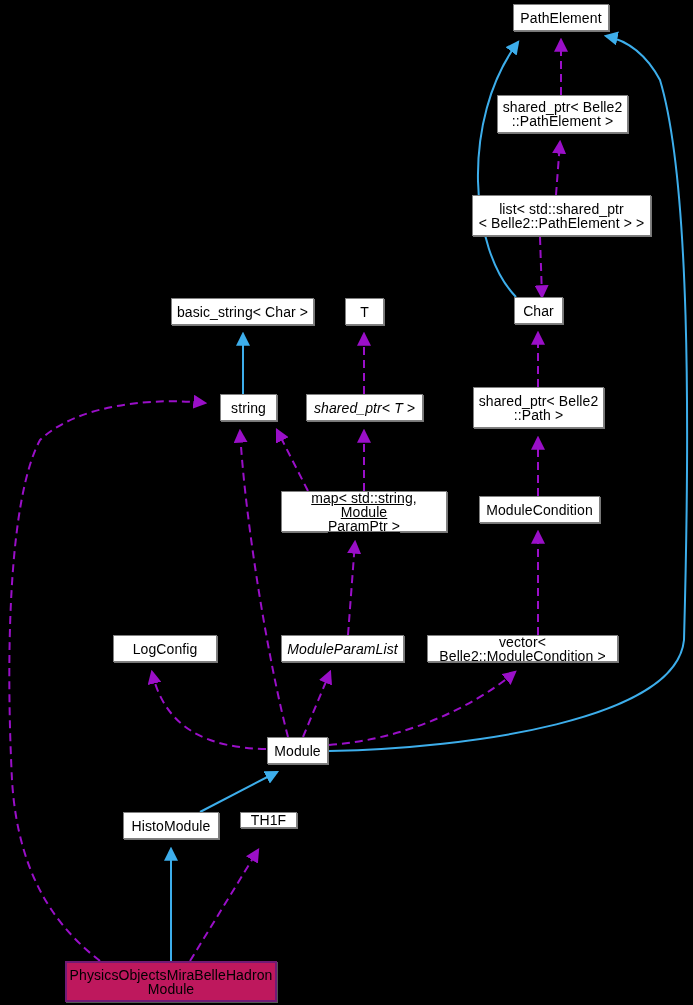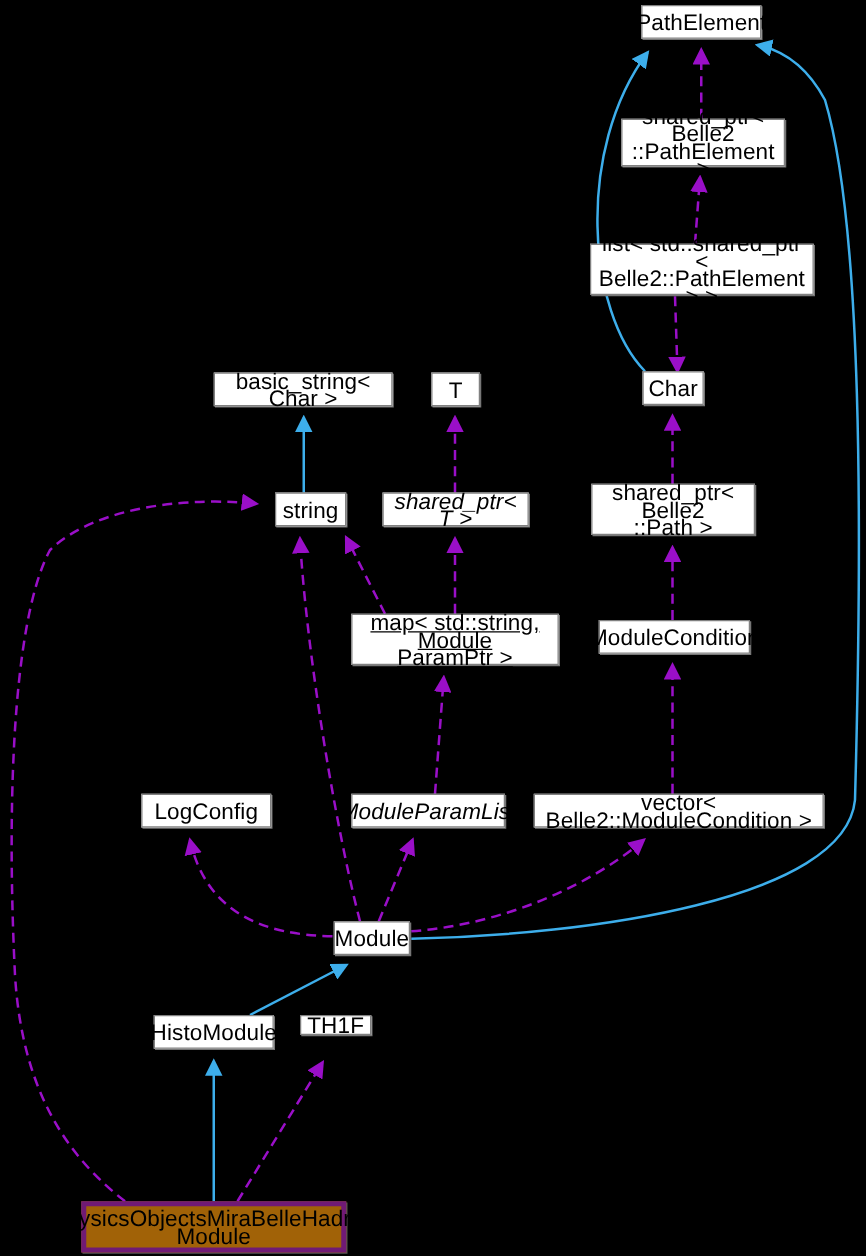--- a/index.html
+++ b/index.html
@@ -28,29 +28,29 @@
     position: absolute;
     box-sizing: border-box;
     display: flex;
     align-items: center;
     justify-content: center;
     text-align: center;
     background: #ffffff;
     border: 1px solid #808080;
     box-shadow: 1px 1px 0 0 #777777;
     color: #000000;
-    font-size: 18px;
+    font-size: 14px;
     line-height: 14px;
     letter-spacing: 0.1px;
     white-space: pre-line;
     padding: 0 4px;
   }
   .node.current {
-    background: #a16207;
-    border: 4px solid #701a75;
+    background: #be185d;
+    border: 2px solid #701a75;
     box-shadow: 1px 1px 0 0 #555555;
   }
 </style>
 </head>
 <body>
 
 <div id="diagram">
 
   <svg id="edges" viewBox="0 0 693 1005" width="693" height="1005" xmlns="http://www.w3.org/2000/svg">
     <defs>
@@ -118,20 +118,20 @@
   <div class="node" style="left: 514px; top: 297px; width: 49px; height: 27px;">Char</div>
   <div class="node" style="left: 220px; top: 394px; width: 57px; height: 27px;">string</div>
   <div class="node" style="left: 306px; top: 394px; width: 117px; height: 27px; font-style: italic;">shared_ptr&lt; T &gt;</div>
   <div class="node" style="left: 473px; top: 387px; width: 131px; height: 41px;">shared_ptr&lt; Belle2
 ::Path &gt;</div>
   <div class="node" style="left: 281px; top: 491px; width: 166px; height: 41px; text-decoration: underline;">map&lt; std::string, Module
 ParamPtr &gt;</div>
   <div class="node" style="left: 479px; top: 496px; width: 121px; height: 27px;">ModuleCondition</div>
   <div class="node" style="left: 113px; top: 635px; width: 104px; height: 27px;">LogConfig</div>
   <div class="node" style="left: 281px; top: 635px; width: 123px; height: 27px; font-style: italic;">ModuleParamList</div>
-  <div class="node" style="left: 427px; top: 635px; width: 232px; height: 27px;">vector&lt; Belle2::ModuleCondition &gt;</div>
+  <div class="node" style="left: 427px; top: 635px; width: 191px; height: 27px;">vector&lt; Belle2::ModuleCondition &gt;</div>
   <div class="node" style="left: 267px; top: 737px; width: 61px; height: 27px;">Module</div>
   <div class="node" style="left: 123px; top: 812px; width: 96px; height: 27px;">HistoModule</div>
   <div class="node" style="left: 240px; top: 812px; width: 57px; height: 16px;">TH1F</div>
   <div class="node current" style="left: 65px; top: 961px; width: 212px; height: 41px;">PhysicsObjectsMiraBelleHadron
 Module</div>
 
 </div>
 
 </body></html>

